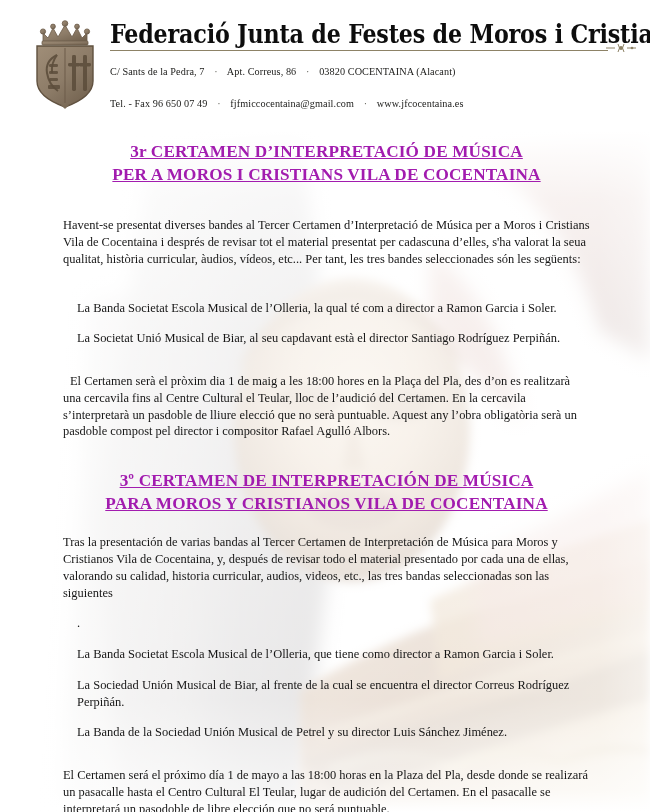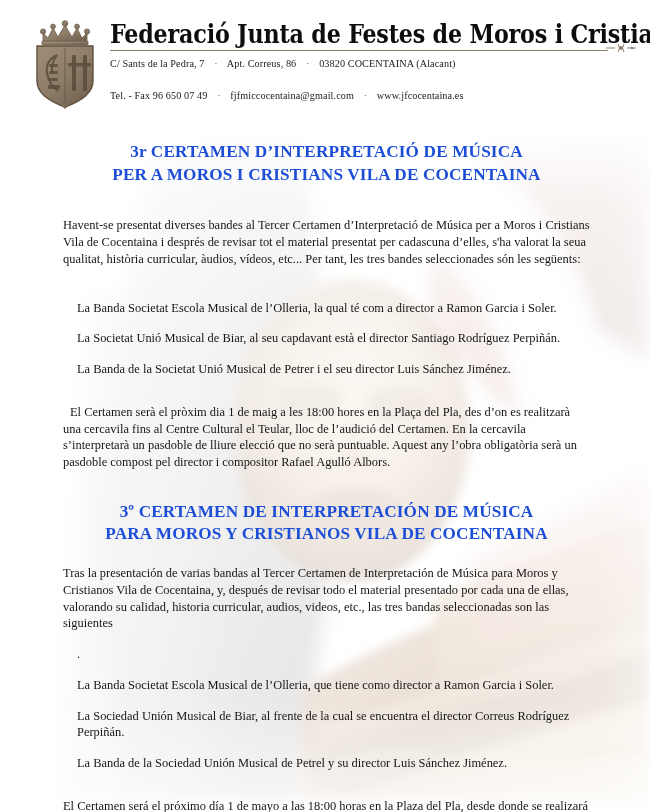--- a/index.html
+++ b/index.html
@@ -109,21 +109,21 @@
   .rule-orn {
     position: absolute;
     right: 6px;
     top: -5px;
     width: 30px;
     height: 14px;
   }
   .rule-orn svg { display: block; width: 100%; height: 100%; }
 
   .contact {
-    margin-top: 0;
+    margin-top: 8px;
     font-family: "Liberation Serif", "DejaVu Serif", serif;
     font-size: 10.2px;
     color: #20201e;
     line-height: 1.55;
     letter-spacing: 0.1px;
     white-space: nowrap;
   }
   .contact .sep {
     display: inline-block;
     padding: 0 7px;
@@ -134,21 +134,22 @@
   .content {
     padding: 0 60px 0 63px;
   }
   .block-title {
     text-align: center;
     font-family: "Liberation Serif", "DejaVu Serif", serif;
     font-weight: bold;
     font-size: 17.2px;
     line-height: 1.32;
     letter-spacing: 0.15px;
-    color: #1d4ed8;
+    color: #a21caf;
+    text-decoration: underline;
   }
   .block-title .l2 { display: block; }
 
   p.para {
     margin: 0;
     font-size: 12.45px;
     line-height: 1.345;
     text-align: left;
     color: #161616;
   }
@@ -344,21 +345,20 @@
 
     <div class="gap-a"></div>
 
     <p class="para">Havent-se presentat diverses bandes al Tercer Certamen d’Interpretació de Música per a Moros i Cristians Vila de Cocentaina i després de revisar tot el material presentat per cadascuna d’elles, s'ha valorat la seua qualitat, història curricular, àudios, vídeos, etc... Per tant, les tres bandes seleccionades són les següents:</p>
 
     <div class="gap-b"></div>
 
     <div class="list-lines">
       <p class="para">La Banda Societat Escola Musical de l’Olleria, la qual té com a director a Ramon Garcia i Soler.</p>
       <p class="para">La Societat Unió Musical de Biar, al seu capdavant està el director Santiago Rodríguez Perpiñán.</p>
-      <p class="para">La Banda de la Societat Unió Musical de Petrer i el seu director Luis Sánchez Jiménez.</p>
     </div>
 
     <div class="gap-c"></div>
 
     <p class="para indent-first">El Certamen serà el pròxim dia 1 de maig a les 18:00 hores en la Plaça del Pla, des d’on es realitzarà una cercavila fins al Centre Cultural el Teular, lloc de l’audició del Certamen. En la cercavila s’interpretarà un pasdoble de lliure elecció que no serà puntuable. Aquest any l’obra obligatòria serà un pasdoble compost pel director i compositor Rafael Agulló Albors.</p>
 
     <div class="gap-e"></div>
 
     <div class="block-title">
       <span class="l1">3º CERTAMEN DE INTERPRETACIÓN DE MÚSICA</span>

